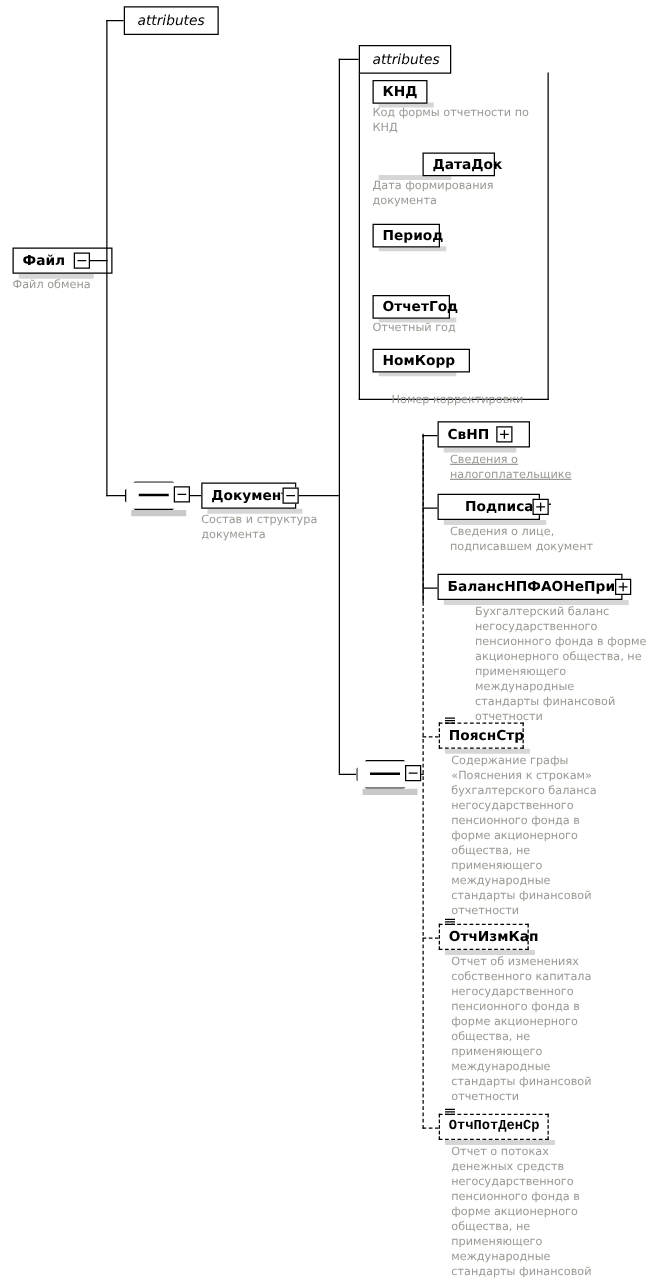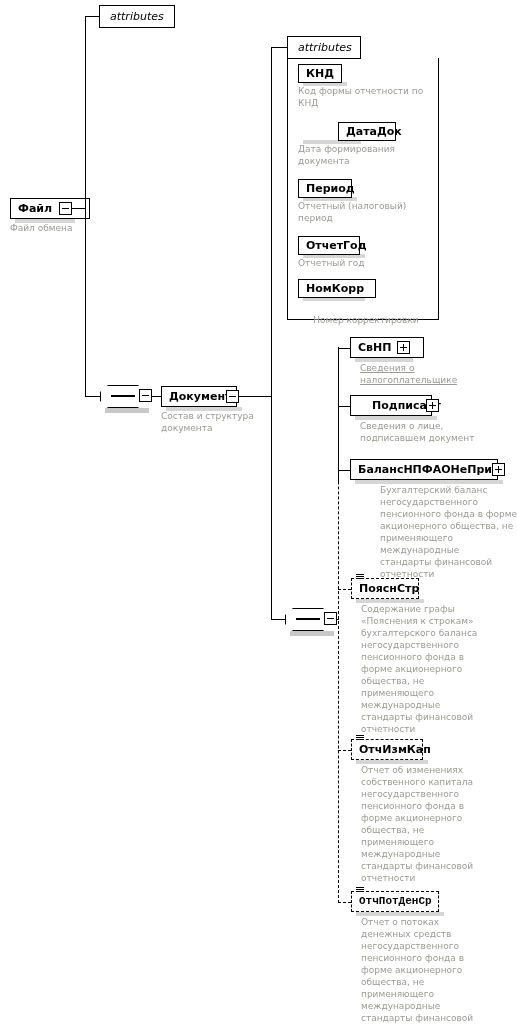--- a/index.html
+++ b/index.html
@@ -237,22 +237,20 @@
   <div class="node" style="left:298px; top:122px; width:58px; height:19px;margin-left:40px;">
     <span class="label" style="line-height:19px;">ДатаДок</span>
   </div>
   <div class="anno" style="left:298px; top:143px; width:136px;">Дата формирования
 документа</div>
 
   <div class="shadow" style="left:303px; top:197px; width:54px; height:4px;"></div>
   <div class="node" style="left:298px; top:179px; width:54px; height:19px;">
     <span class="label" style="line-height:19px;">Период</span>
   </div>
-  <div class="anno" style="left:298px; top:200px; width:136px;">Отчетный (налоговый)
-период</div>
 
   <div class="shadow" style="left:303px; top:254px; width:62px; height:4px;"></div>
   <div class="node" style="left:298px; top:236px; width:62px; height:19px;">
     <span class="label" style="line-height:19px;">ОтчетГод</span>
   </div>
   <div class="anno" style="left:298px; top:257px; width:136px;">Отчетный год</div>
 
   <div class="shadow" style="left:303px; top:297px; width:62px; height:4px;"></div>
   <div class="node" style="left:298px; top:279px; width:78px; height:19px;">
     <span class="label" style="line-height:19px;">НомКорр</span>

